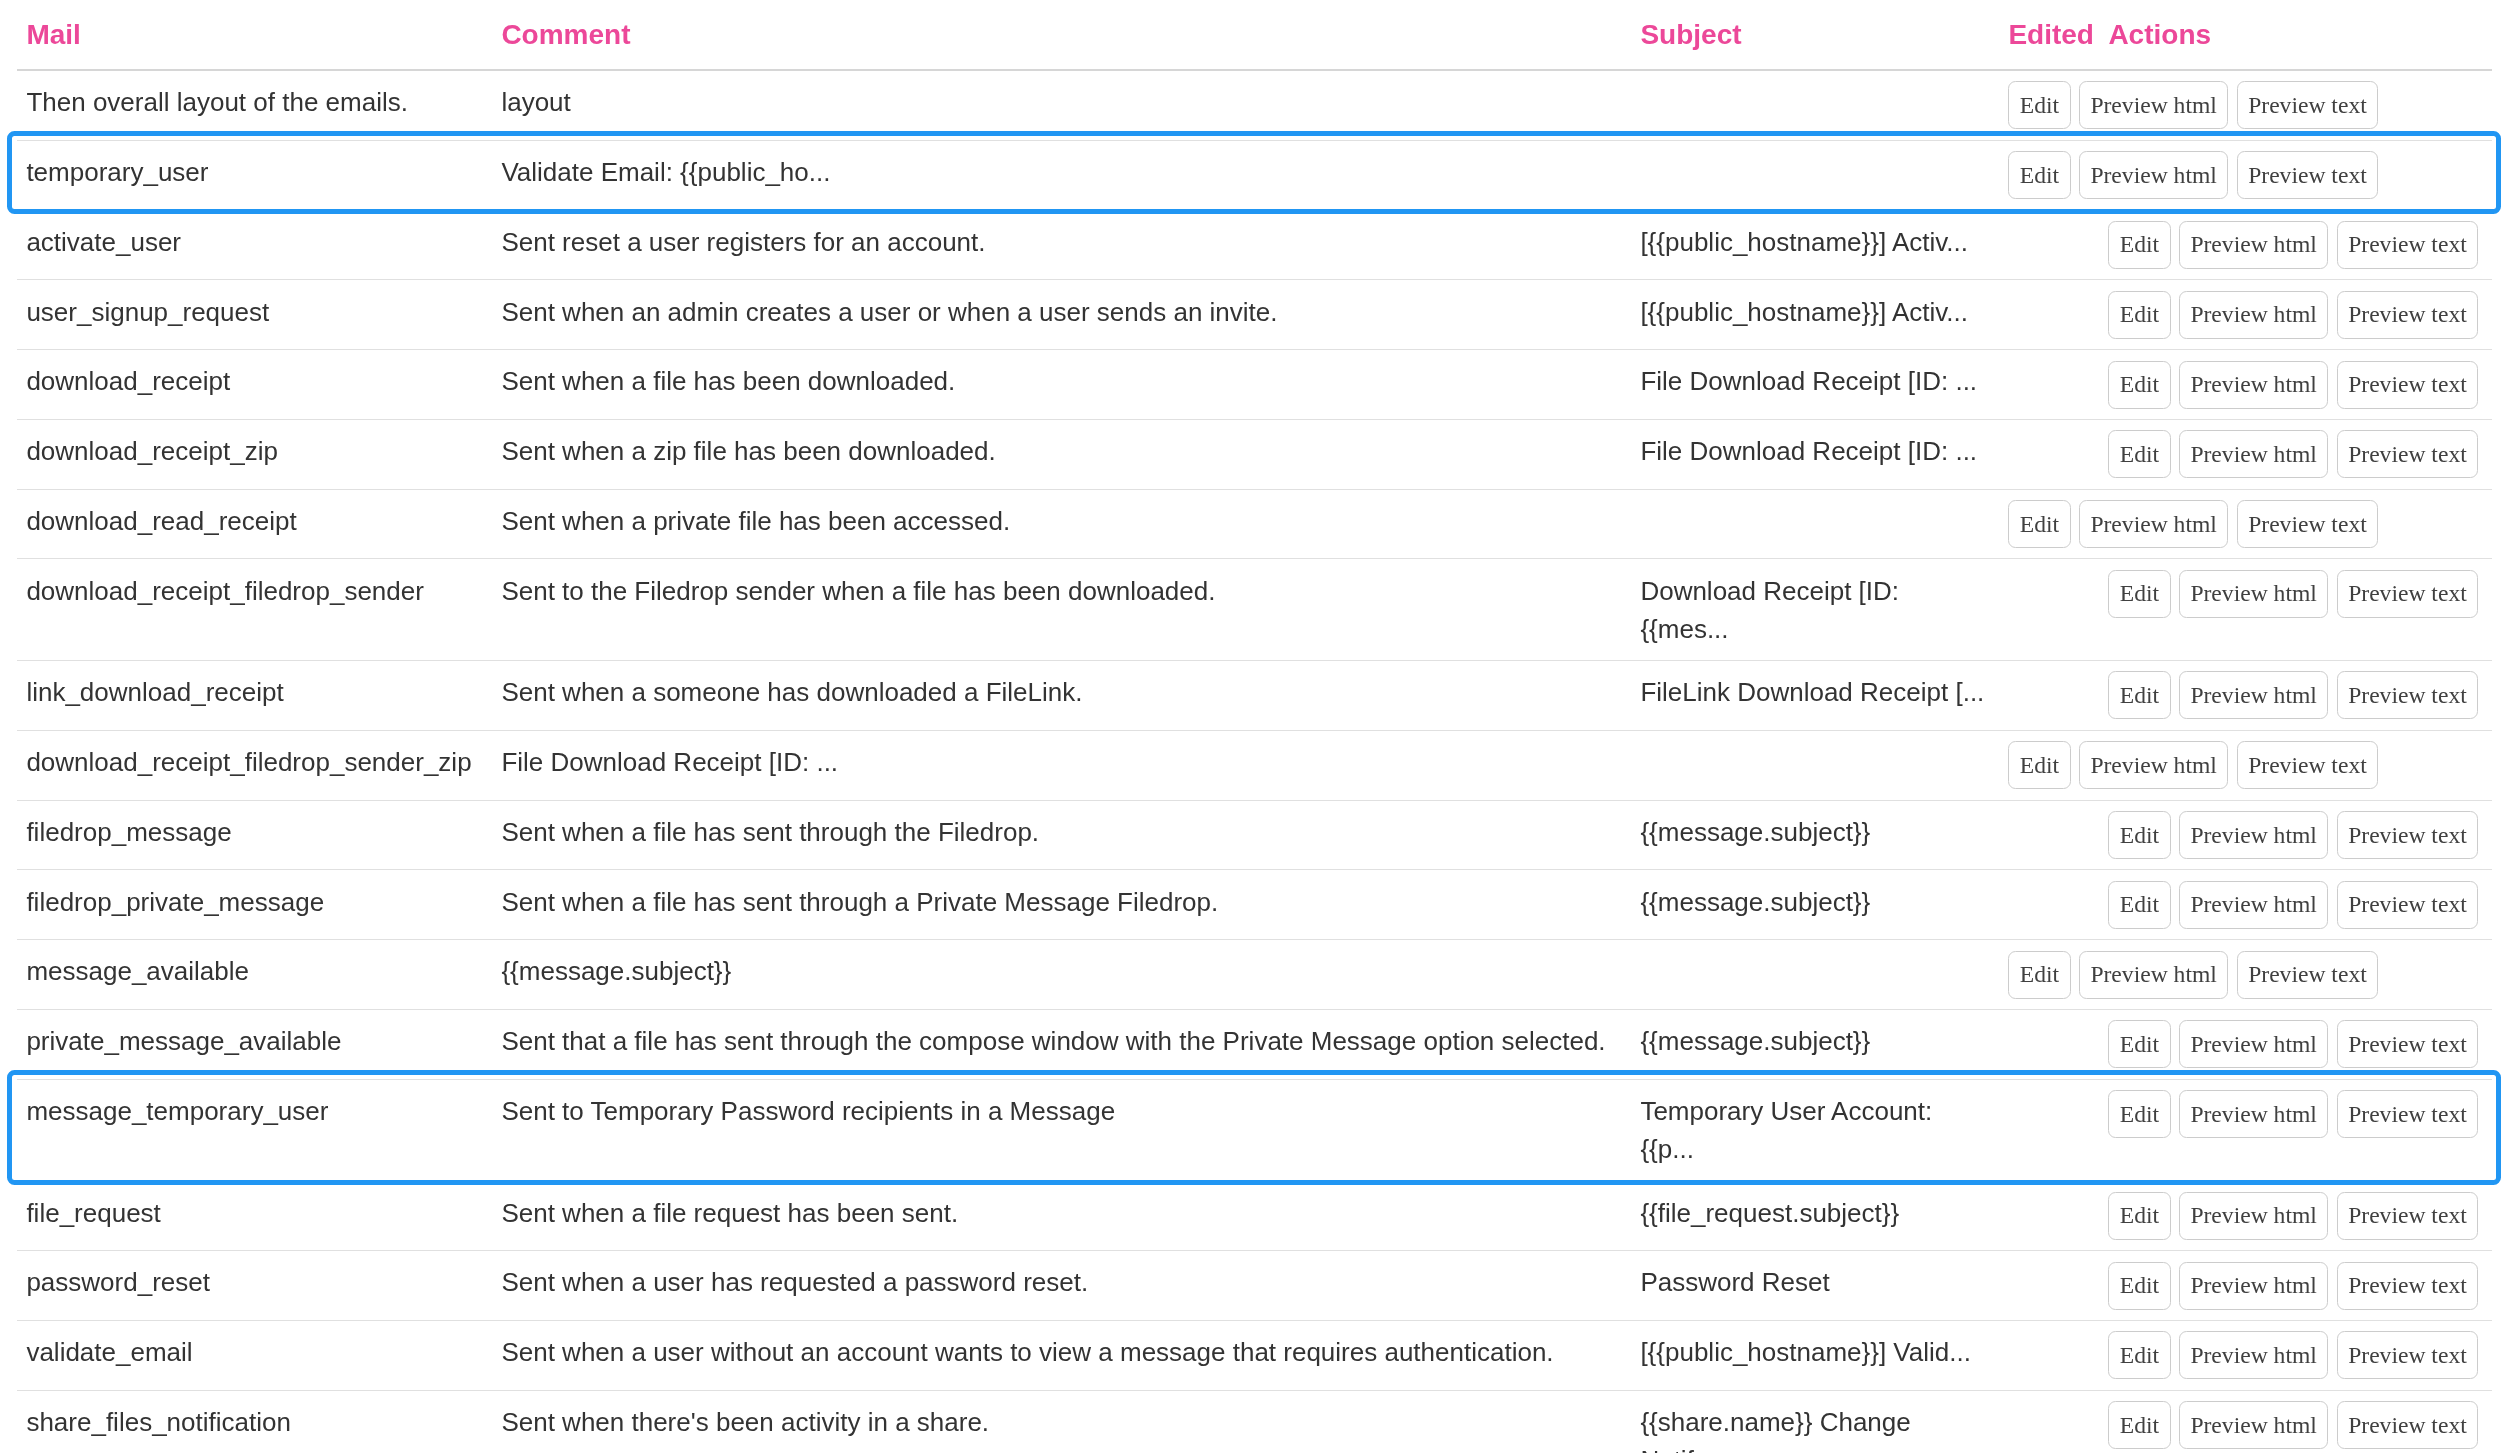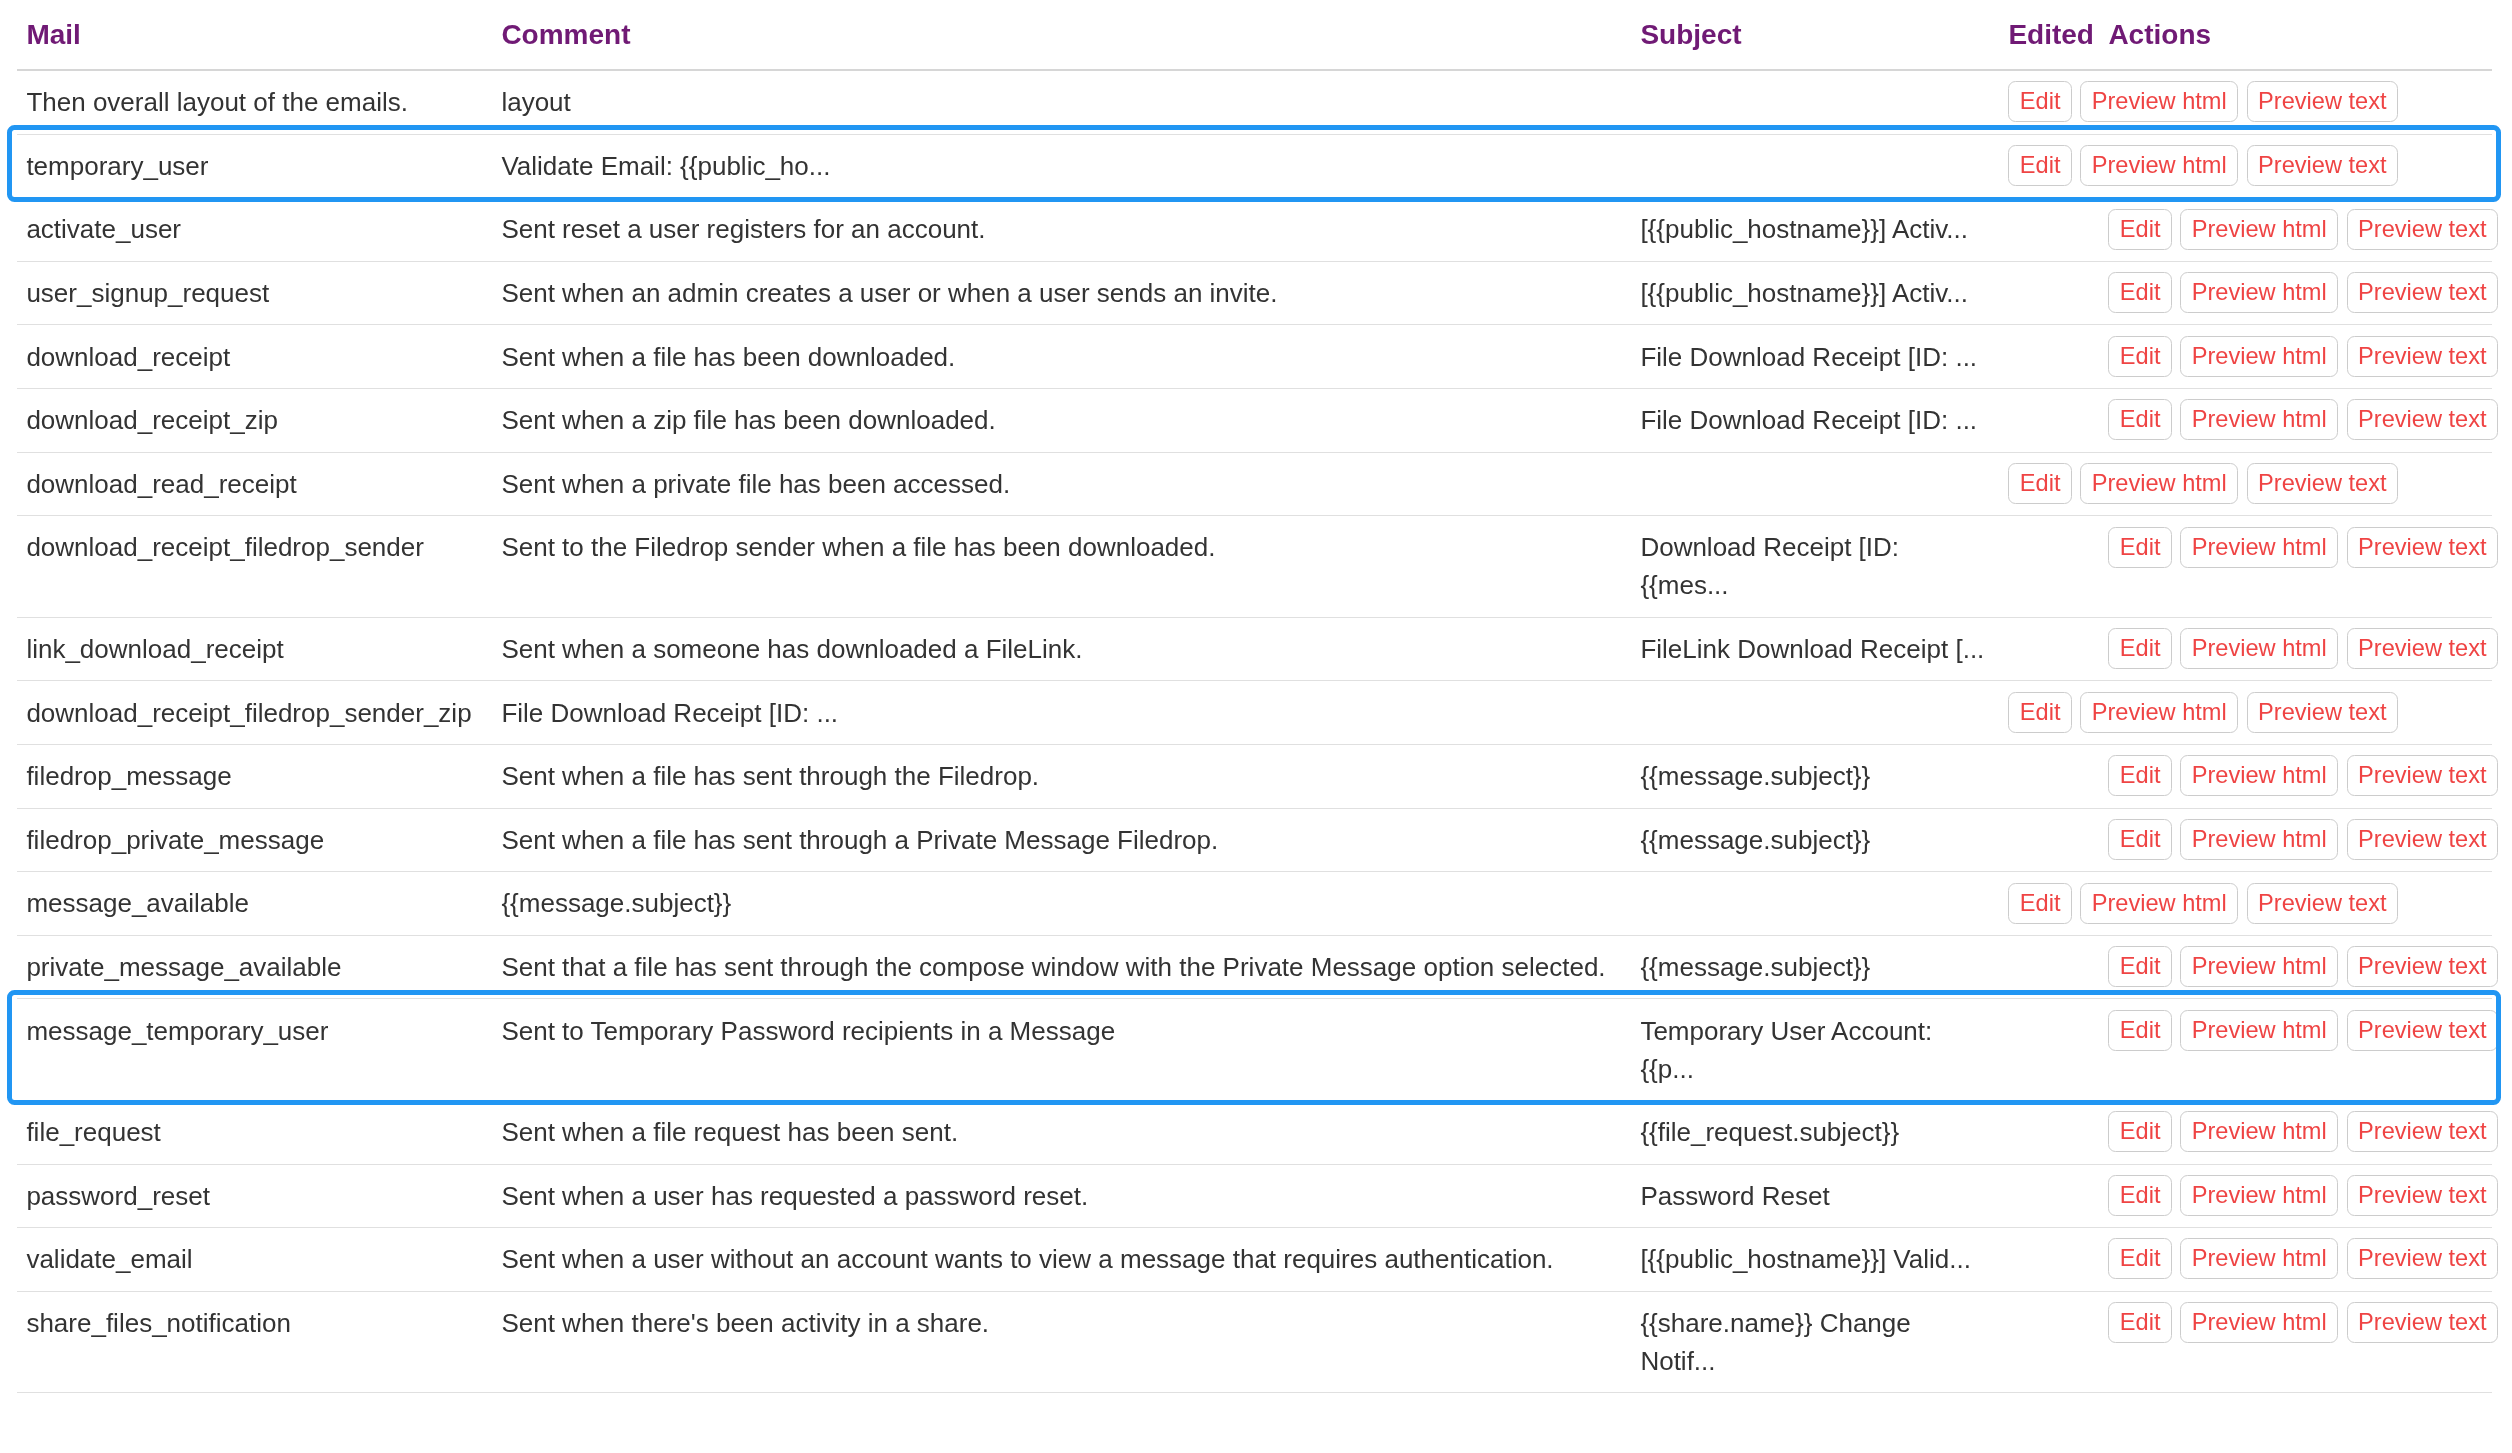--- a/index.html
+++ b/index.html
@@ -24,21 +24,21 @@
     position: relative;
   }
   .header-row {
     height: 71px;
     border-bottom: 2.8px solid #d6d6d6;
     box-sizing: border-box;
   }
   .header-cell {
     font-size: 28px;
     font-weight: bold;
-    color: #701a75;
+    color: #ec4899;
     padding: 0 9.4px;
     display: flex;
     align-items: center;
   }
   .body-row {
     min-height: 63px;
     border-bottom: 1.9px solid #e0e0e0;
     box-sizing: border-box;
   }
   .cell {
@@ -48,26 +48,26 @@
     box-sizing: border-box;
   }
   .cell-actions {
     padding: 10.4px 9.4px;
     display: flex;
     align-items: flex-start;
     gap: 8.5px;
   }
   .btn {
     display: inline-block;
-    height: 41px;
+    height: 48px;
     line-height: 37px;
     padding: 0 10.4px;
     font-size: 23.6px;
-    font-family: Liberation Sans, sans-serif;
-    color: #ef4444;
+    font-family: Liberation Serif, serif;
+    color: #404040;
     background: #ffffff;
     border: 1.9px solid #cccccc;
     border-radius: 7.5px;
     box-sizing: border-box;
     white-space: nowrap;
     cursor: pointer;
   }
   .highlight-border {
     position: absolute;
     left: -10.4px;

